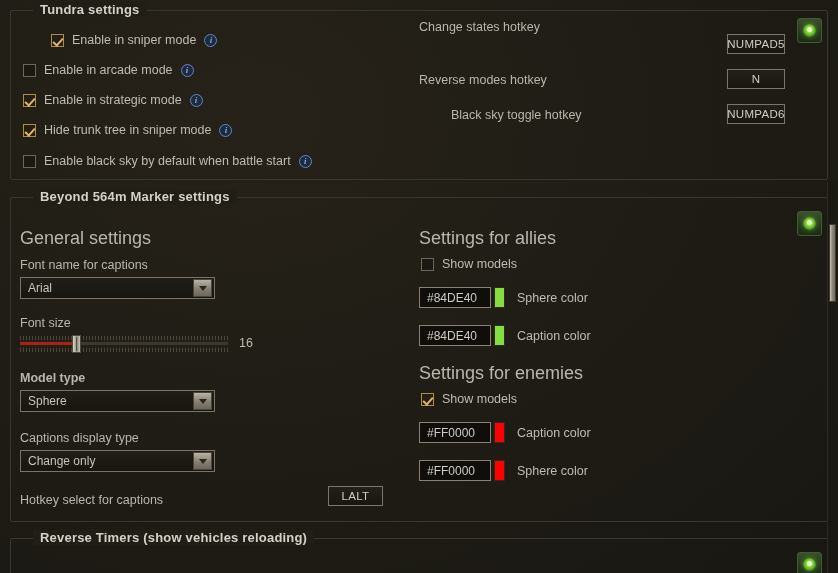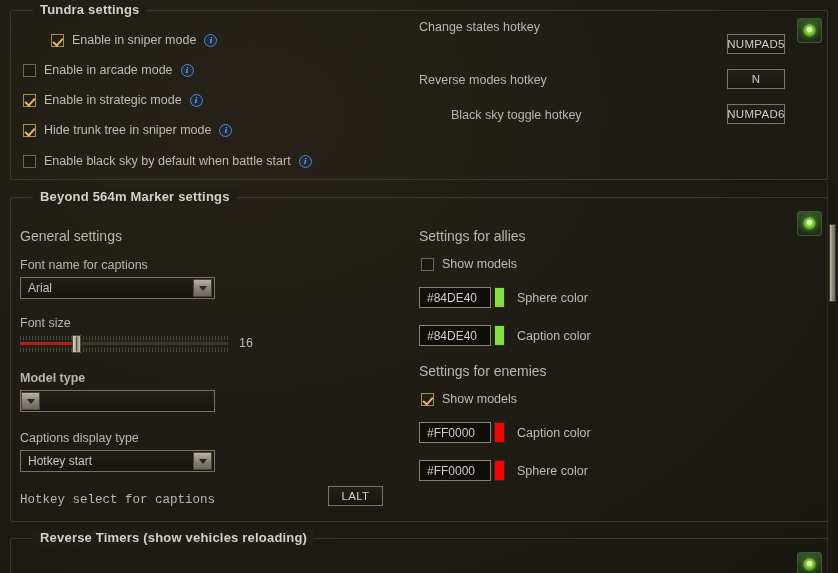--- a/index.html
+++ b/index.html
@@ -41,21 +41,21 @@
 
   
   .lbl {
     position: absolute;
     font-size: 12.5px;
     color: #b9b6ac;
     white-space: nowrap;
   }
   .sublbl {
     position: absolute;
-    font-size: 14px;
+    font-size: 18px;
     color: #b9b6ac;
     white-space: nowrap;
   }
 
   
   .cbrow { position: absolute; display: flex; align-items: center; gap: 8px; }
   .cbox {
     width: 13px; height: 13px;
     border: 1px solid #6e6758;
     background: #1b1913;
@@ -322,35 +322,36 @@
       <div class="track"></div>
       <div class="fill" style="width:56px;"></div>
       <div class="ticks"></div>
       <div class="handle" style="left:52px;"></div>
     </div>
     <div class="slidervalue" style="left:228px; top:138px;">16</div>
 
     <div class="lbl" style="left:9px; top:173px;font-weight:bold;">Model type</div>
 
     <div class="dropdown" style="left:9px; top:192px; width:195px;">
+      <span class="dtext">Sphere</span>
       <span class="darrow">
           <i></i>
         </span>
     </div>
 
     <div class="lbl" style="left:9px; top:233px;">Captions display type</div>
 
     <div class="dropdown" style="left:9px; top:252px; width:195px;">
-      <span class="dtext">Hotkey start</span>
+      <span class="dtext">Change only</span>
       <span class="darrow">
           <i></i>
         </span>
     </div>
 
-    <div class="lbl" style="left:9px; top:295px;font-family:Liberation Mono, monospace;">Hotkey select for captions</div>
+    <div class="lbl" style="left:9px; top:295px;">Hotkey select for captions</div>
 
     <div class="hotkey" style="left:317px; top:288px; width:55px;">LALT</div>
 
     <div class="sublbl" style="left:408px; top:30px;">Settings for allies</div>
 
     <div class="cbrow" style="left:410px; top:59px;">
       <span class="cbox"></span>
       <span class="cblabel">Show models</span>
     </div>
 

